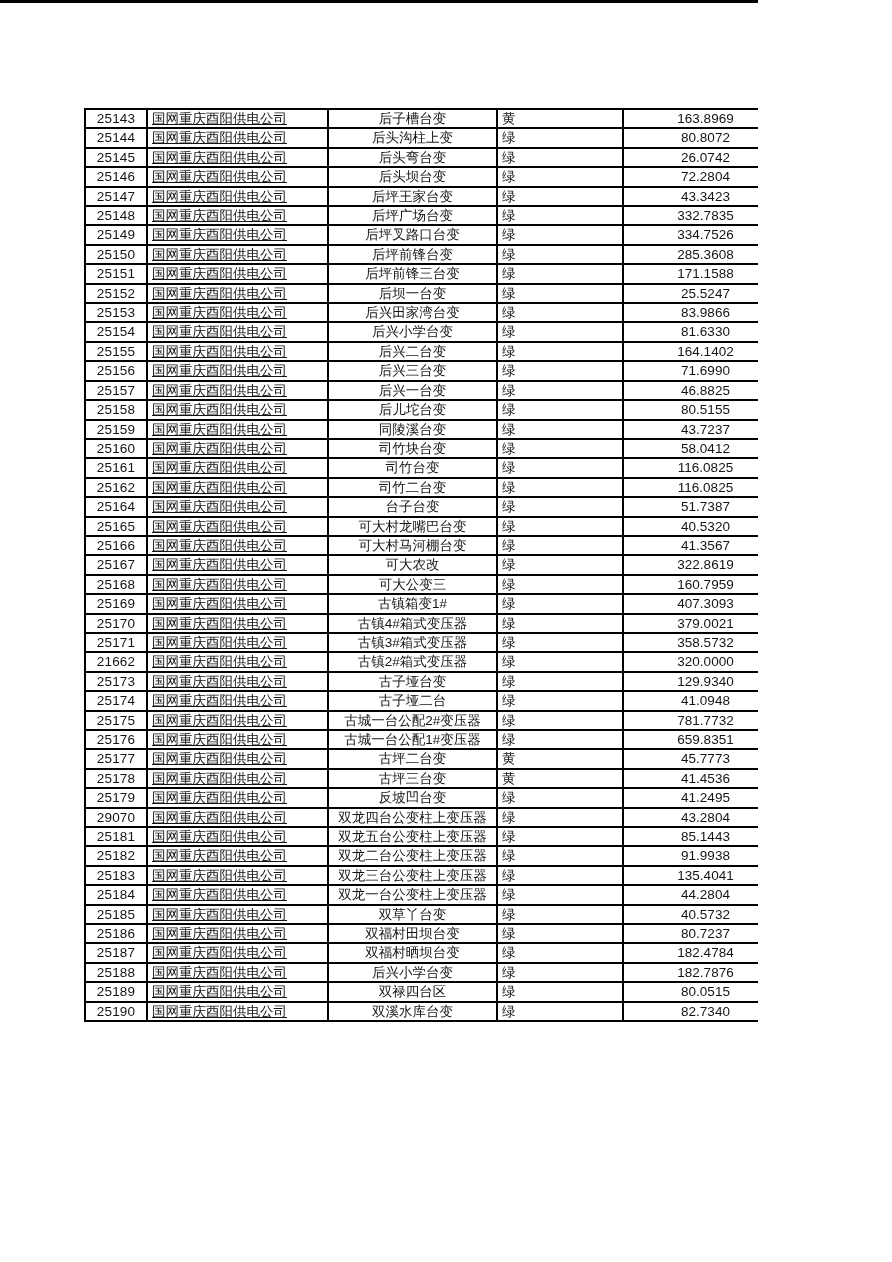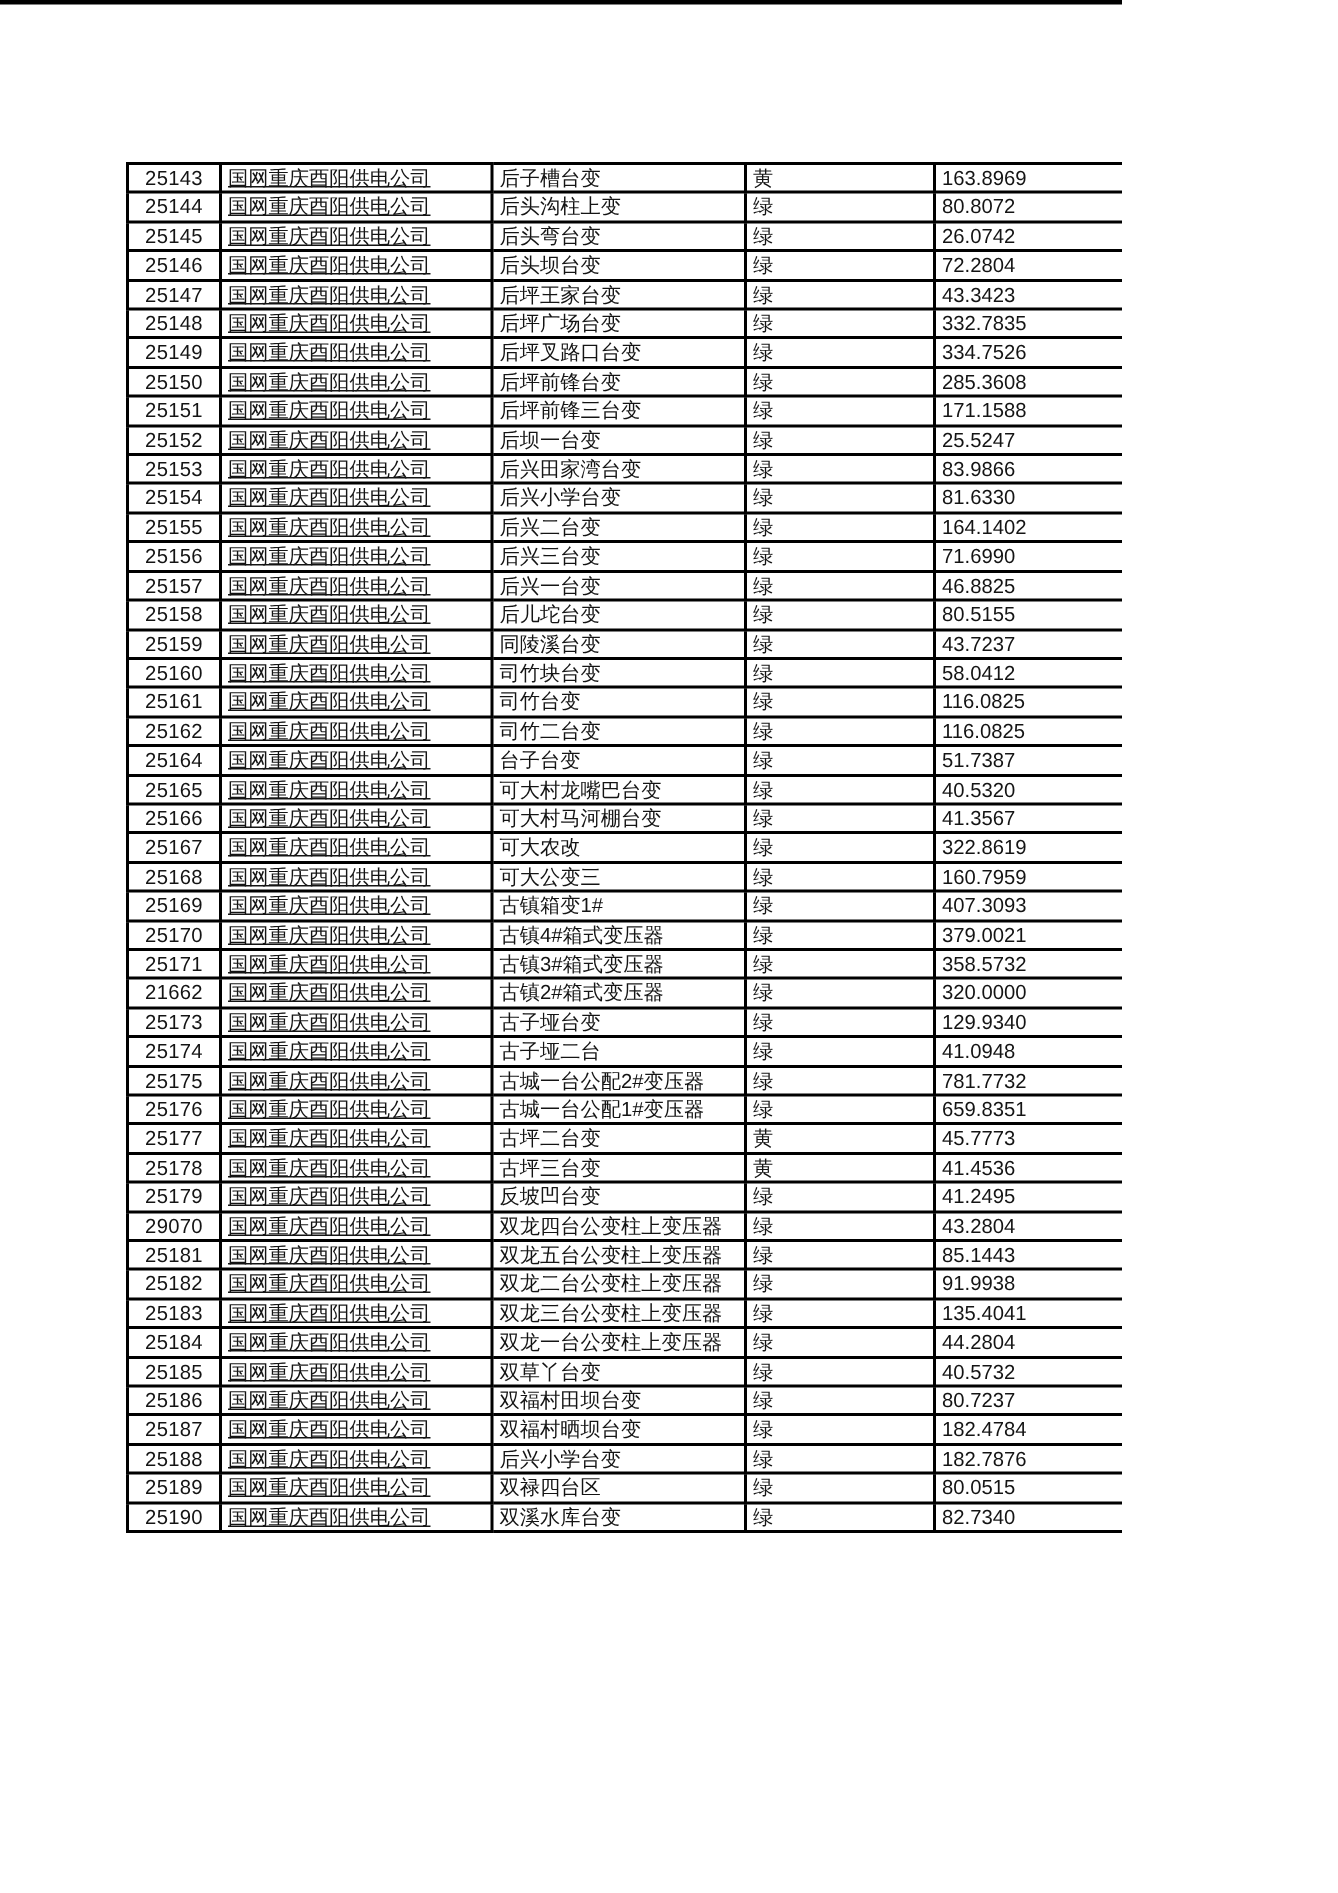--- a/index.html
+++ b/index.html
@@ -7,20 +7,21 @@
     padding: 0;
     background: #ffffff;
     font-family: "Liberation Sans", "DejaVu Sans", sans-serif;
   }
   .page {
     position: relative;
     width: 748px;
     height: 1262px;
     background: #ffffff;
     overflow: hidden;
+    padding-left: 10px;
   }
   .top-line {
     position: absolute;
     top: 0;
     left: 0;
     width: 892px;
     height: 3px;
     background: #000000;
   }
   table.data-table {
@@ -36,23 +37,23 @@
     height: 17.4px;
     padding: 0 4px;
     font-size: 13.5px;
     line-height: 17.4px;
     color: #141414;
     white-space: nowrap;
     overflow: hidden;
   }
   td.c-id    { text-align: center; letter-spacing: 0.2px; }
   td.c-comp  { text-align: left; text-decoration: underline; }
-  td.c-name  { text-align: left; }
+  td.c-name  { text-align: center; }
   td.c-stat  { text-align: left; }
-  td.c-val   { }
+  td.c-val   { text-align: center; }
 </style>
 </head>
 <body>
 
 <div class="page">
   <div class="top-line"></div>
 
   <table class="data-table">
     <colgroup>
       <col style="width:62px">

